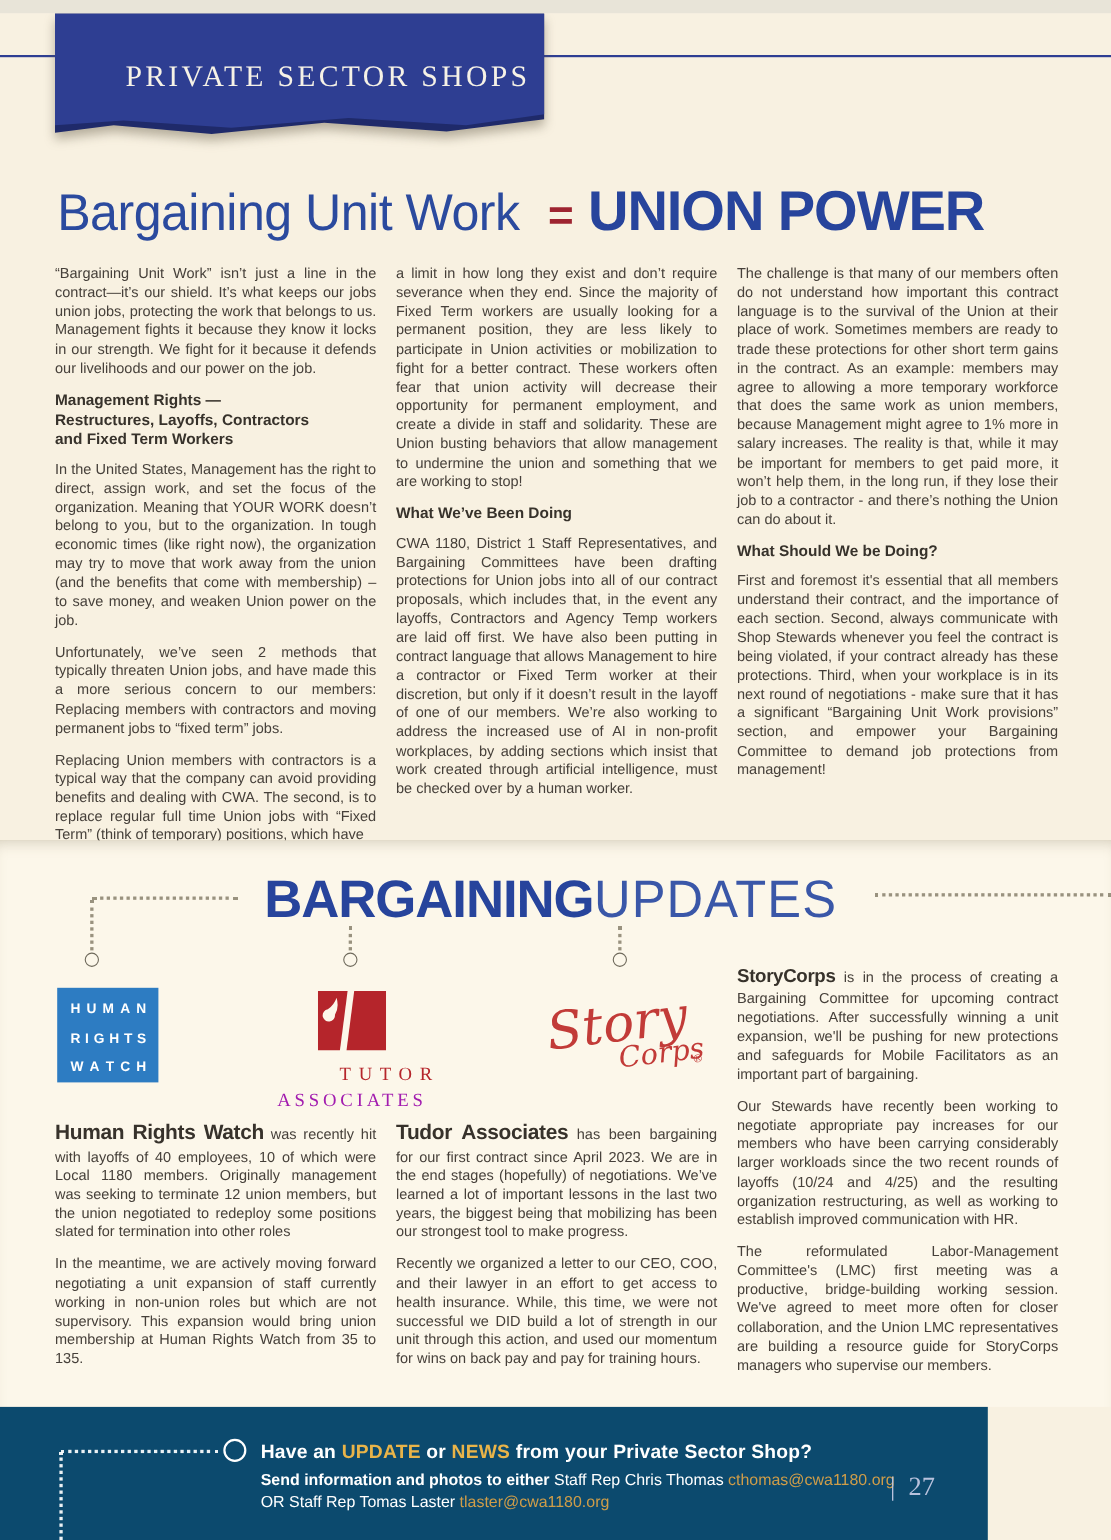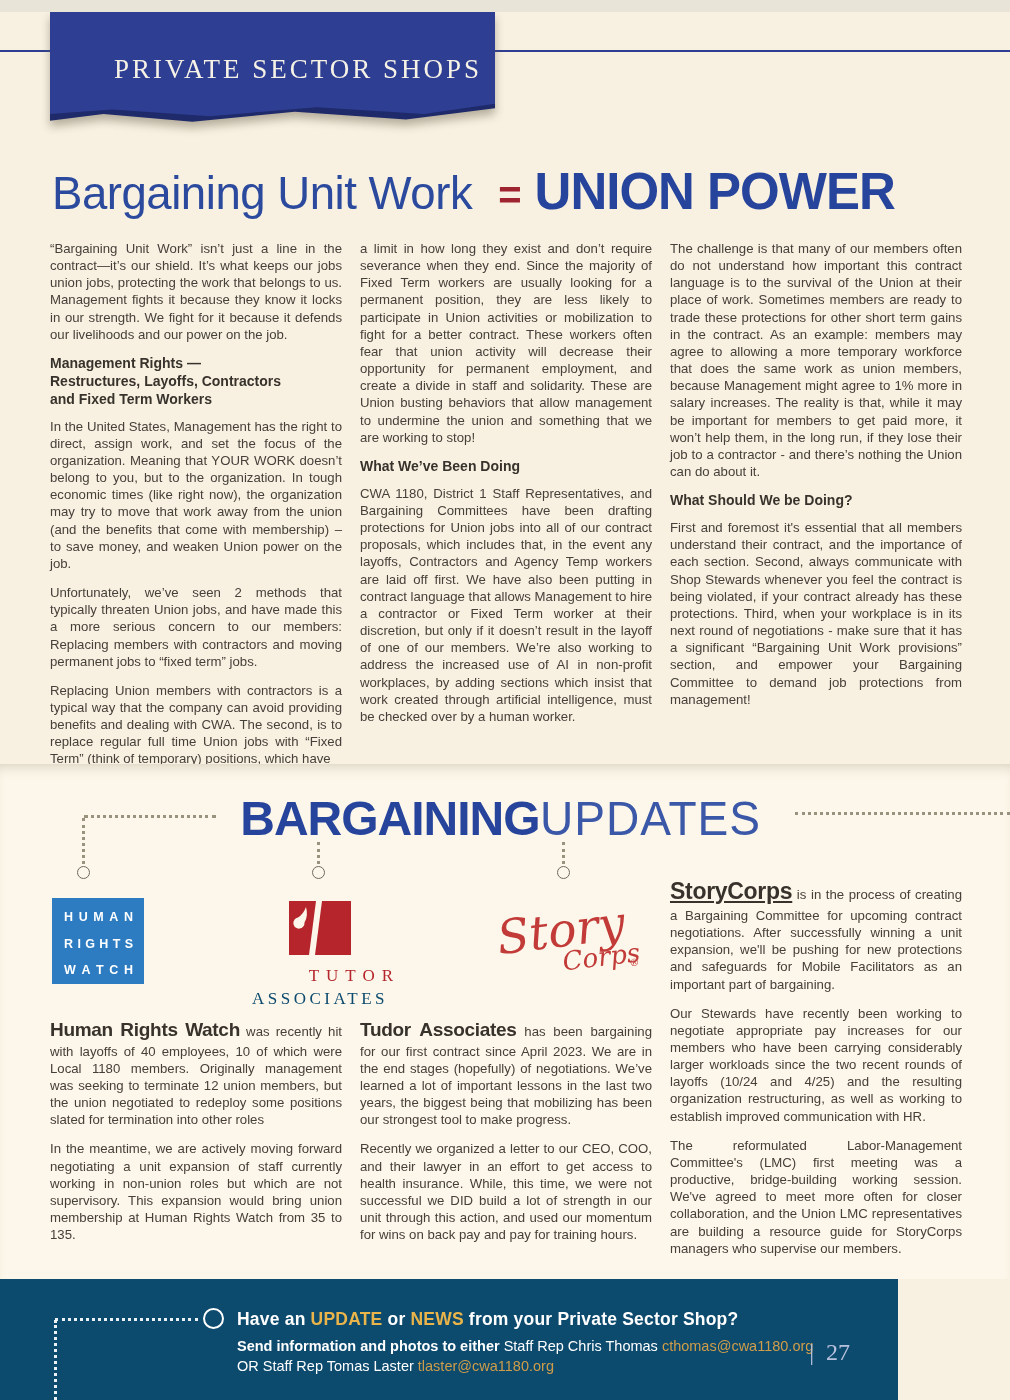--- a/index.html
+++ b/index.html
@@ -44,29 +44,29 @@
   .mark-circle { position:absolute; width:13px; height:13px; border:1.5px solid #6f6a5c;
       border-radius:50%; background:transparent; }
   
   .hrw-logo { position:absolute; left:52px; top:886px; width:92px; height:86px;
       background:#2d7cc2; padding:13px 11px 0 12px; }
   .hrw-line { display:flex; justify-content:space-between; width:69px; color:#fff;
       font-size:12.5px; font-weight:bold; line-height:1; margin-bottom:14px; }
   .tutor-logo { position:absolute; left:240px; top:889px; width:160px; text-align:center; }
   .tutor-word1 { font-family:"Liberation Serif", serif; color:#b5252b; font-size:17px;
       letter-spacing:7px; margin-top:7px;text-align:right; }
-  .tutor-word2 { font-family:"Liberation Serif", serif; color:#0c4a6e; font-size:17px;
+  .tutor-word2 { font-family:"Liberation Serif", serif; color:#a21caf; font-size:17px;
       letter-spacing:3.5px; margin-top:3px; }
   .story-logo { position:absolute; left:492px; top:886px; width:148px; height:84px; }
   
   .updates-cols { position:absolute; left:50px; top:865px; width:912px;
       display:grid; grid-template-columns:1fr 1fr 1fr; column-gap:18px; }
   .ucol.pad { padding-top:141px; }
   .ulead { font-weight:bold; color:#37322b; font-size:19px; letter-spacing:-.3px; }
-  .ulead.small { font-size:23px;text-decoration:underline; }
+  .ulead.small { font-size:17px; }
   
   .footer { position:absolute; left:0; top:1267px; width:898px; height:133px; background:#0c4a6e; }
   .f-dot-h { position:absolute; left:55px; top:39px; width:143px;
       border-top:3px dotted rgba(255,255,255,.92); }
   .f-dot-v { position:absolute; left:54px; top:41px; height:92px;
       border-left:3px dotted rgba(255,255,255,.92); }
   .f-circle { position:absolute; left:203px; top:29px; width:21px; height:21px;
       border:2px solid #fff; border-radius:50%; }
   .f-text { position:absolute; left:237px; top:30px; color:#fff; }
   .f-line1 { font-size:17.5px; font-weight:bold; letter-spacing:.2px; }

